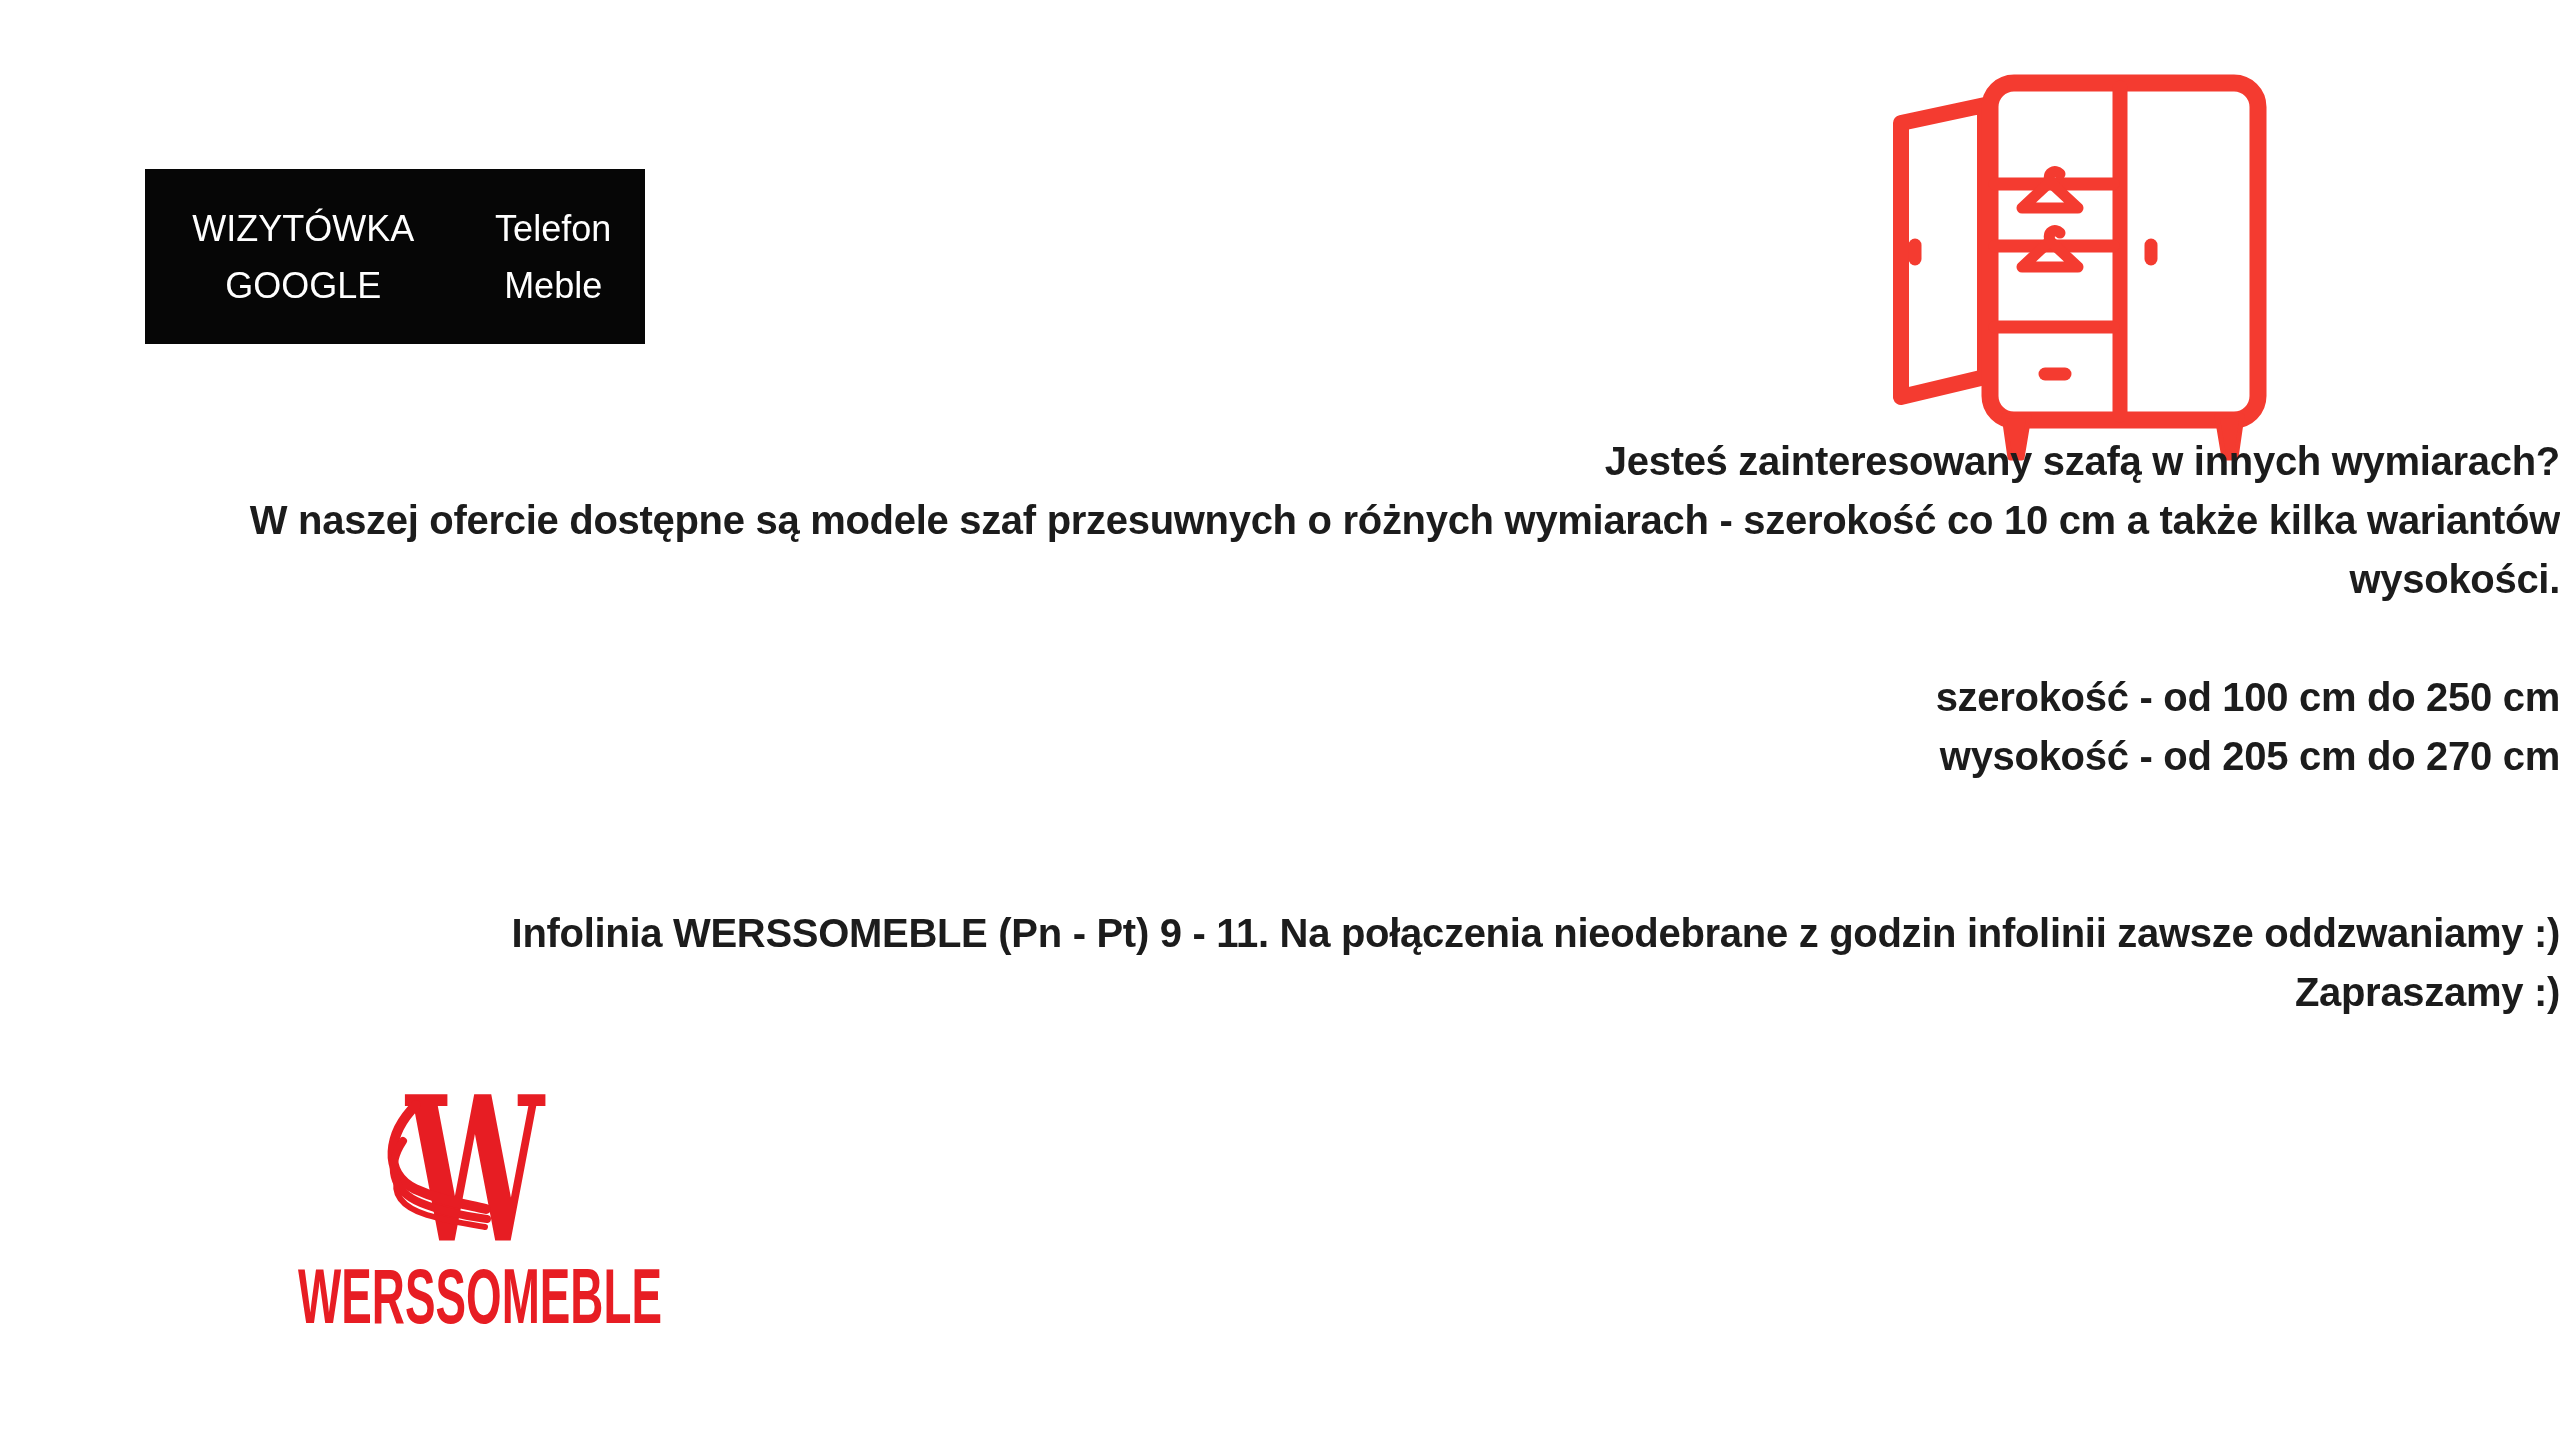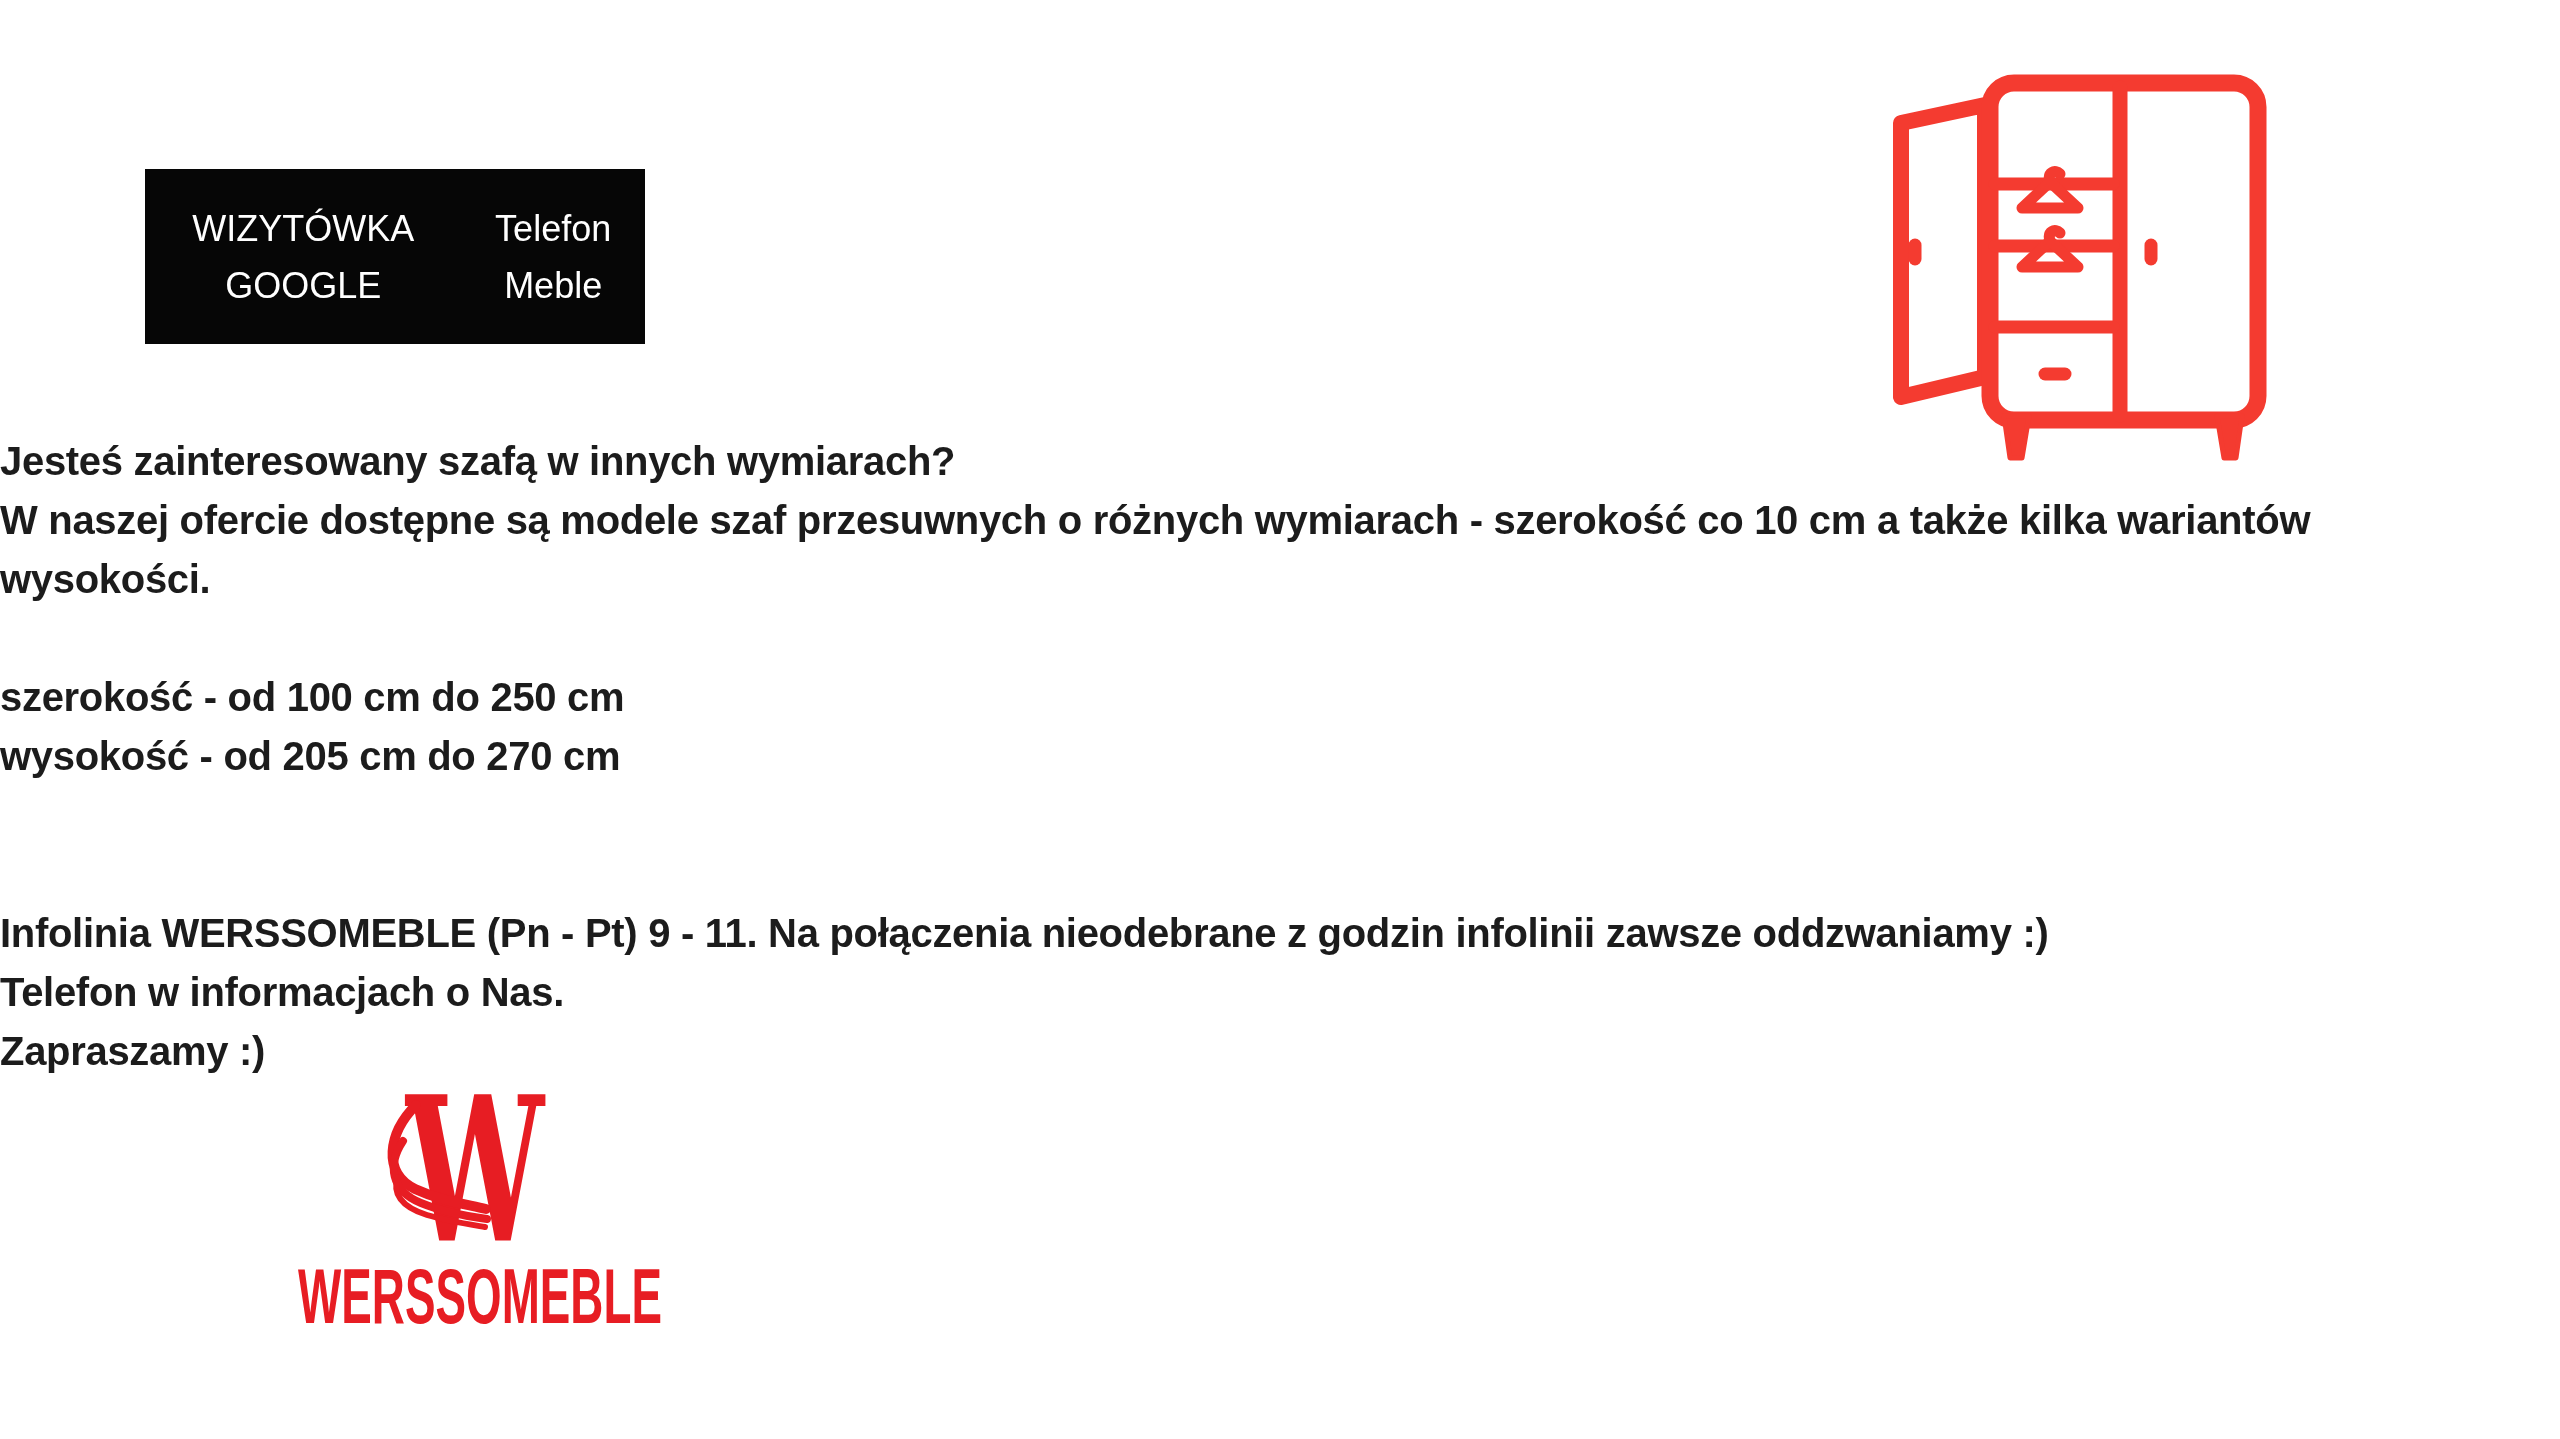--- a/index.html
+++ b/index.html
@@ -49,21 +49,21 @@
   .s16{stroke-width:16;}
   .s15{stroke-width:15;}
   .s13{stroke-width:13;}
   .s11{stroke-width:11;}
   .legfill{fill:var(--icon-red);stroke:var(--icon-red);stroke-width:5;stroke-linejoin:round;}
   
   .content{
     position:absolute;
     left:0; top:432px;
     width:2560px;
-    text-align:left;
+    text-align:right;
     color:var(--text-dark);
     font-weight:700;
     font-size:40px;
     line-height:59px;
     letter-spacing:-0.3px;
     white-space:nowrap;
   }
   .content .line{min-height:59px;}
   
   .logo{
@@ -124,21 +124,20 @@
   <div class="content">
     <div class="line">Jesteś zainteresowany szafą w innych wymiarach?</div>
     <div class="line">W naszej ofercie dostępne są modele szaf przesuwnych o różnych wymiarach - szerokość co 10 cm a także kilka wariantów</div>
     <div class="line">wysokości.</div>
     <div class="line"></div>
     <div class="line">szerokość - od 100 cm do 250 cm</div>
     <div class="line">wysokość - od 205 cm do 270 cm</div>
     <div class="line"></div>
     <div class="line"></div>
     <div class="line">Infolinia WERSSOMEBLE (Pn - Pt) 9 - 11. Na połączenia nieodebrane z godzin infolinii zawsze oddzwaniamy :)</div>
-    <div class="line">Telefon w informacjach o Nas.</div>
     <div class="line">Zapraszamy :)</div>
   </div>
 
   <svg class="logo" viewBox="0 0 370 260" aria-hidden="true">
     <g>
       <text class="wmono" x="180" y="155" text-anchor="middle" textLength="138" lengthAdjust="spacingAndGlyphs">W</text>
       <path class="swoosh sw9" d="M 121 20 C 93 48 87 88 120 104 C 146 116 170 119 191 124"></path>
       <path class="swoosh sw7" d="M 108 56 C 92 80 96 106 126 118 C 148 127 170 131 192 134"></path>
       <path class="swoosh sw5" d="M 103 92 C 97 108 106 122 132 130 C 152 136 172 139 190 142"></path>
     </g>

